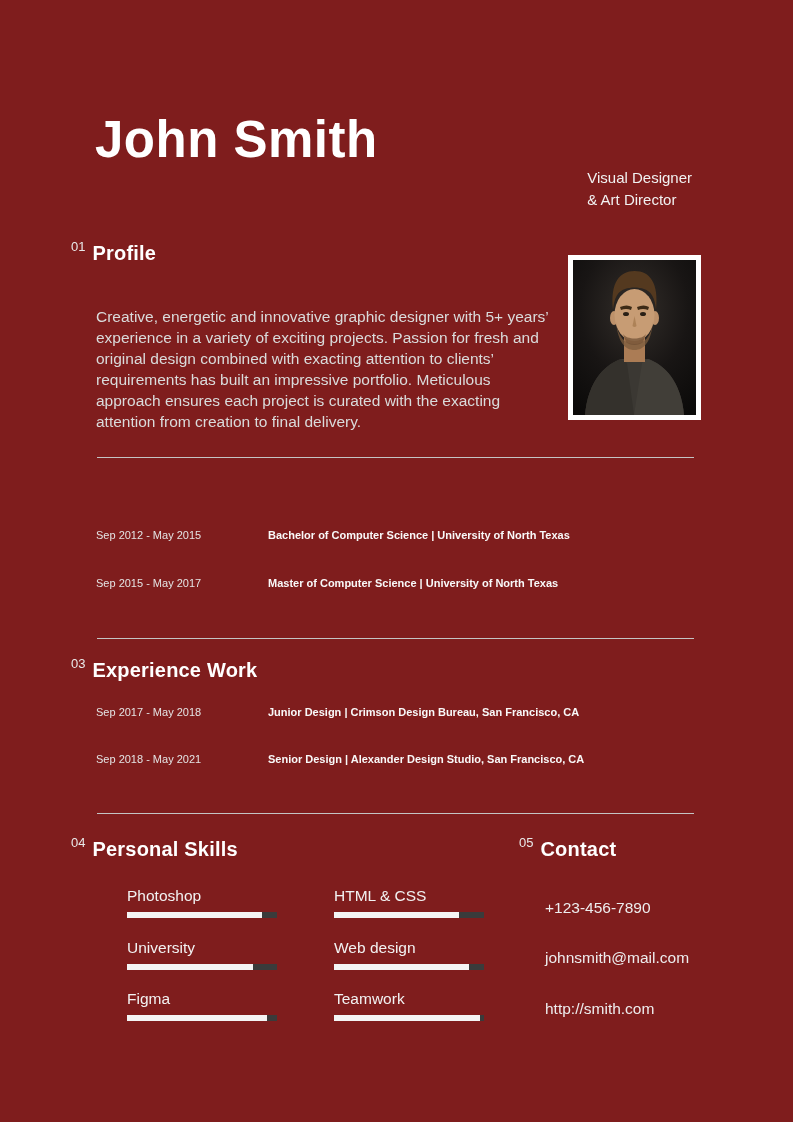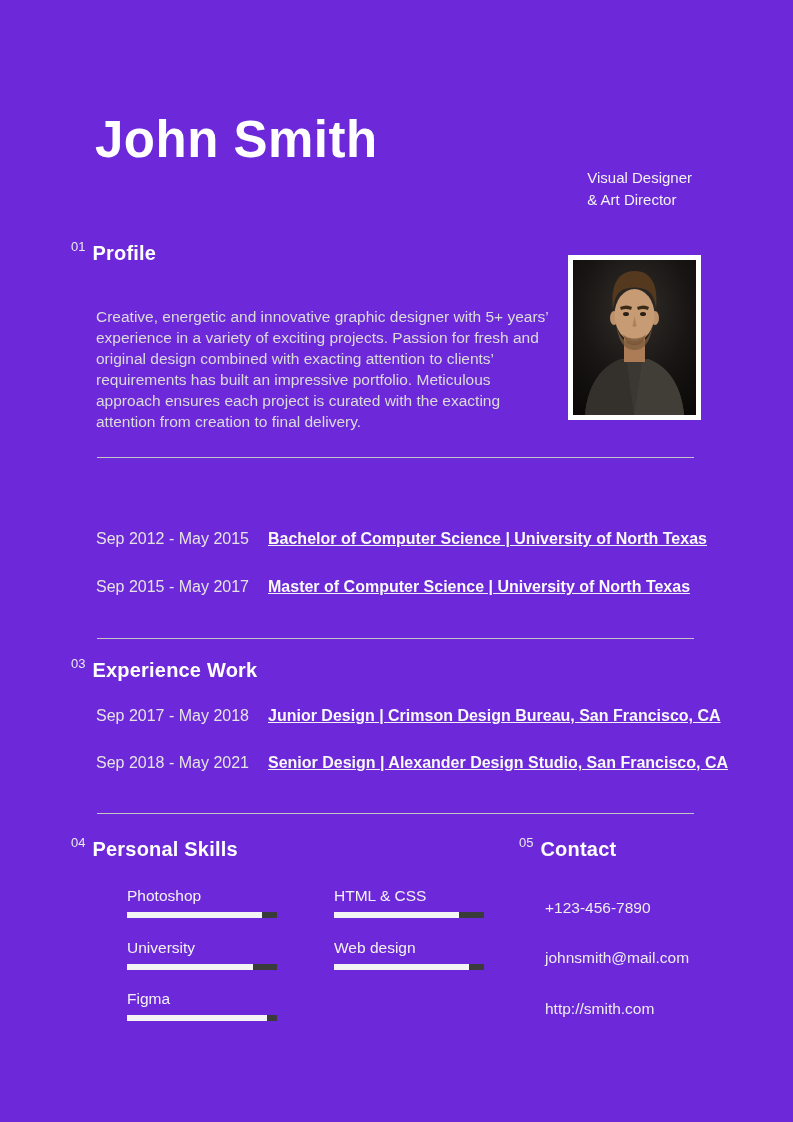--- a/index.html
+++ b/index.html
@@ -1,37 +1,37 @@
 <!DOCTYPE html>
 <html><head>
 <meta charset="utf-8">
 <style>
   html,body{margin:0;padding:0;background:#1f2020;}
   .page{
     position:relative;width:793px;height:1122px;margin:0 auto;
-    background:#6d28d9;overflow:hidden;
+    background:#7f1d1d;overflow:hidden;
     font-family:"Liberation Sans",sans-serif;color:#f2f2f2;
     -webkit-font-smoothing:antialiased;
   }
   
   .name{position:absolute;left:95px;top:80px;font-size:51px;line-height:1;font-weight:700;color:#ffffff;letter-spacing:.5px;}
   .job-title{position:absolute;left:97px;top:150px;font-size:22px;line-height:1.2;font-weight:400;color:#f4f4f4;}
   .tagline{position:absolute;right:101px;top:167px;font-size:15px;line-height:22px;font-weight:400;color:#f1f1f1;}
   
   .sec{position:absolute;left:71px;white-space:nowrap;}
   .sec .num{display:inline-block;font-size:13px;font-weight:400;color:#e9e9e9;vertical-align:top;position:relative;top:-4px;margin-right:7px;}
   .sec .h{display:inline-block;font-size:20px;line-height:1;font-weight:700;color:#ffffff;letter-spacing:.2px;}
   
   .profile-text{position:absolute;left:96px;top:290px;width:454px;font-size:15.5px;line-height:21px;color:#dadbdb;}
   .photo-frame{position:absolute;left:568px;top:255px;width:133px;height:165px;background:#ffffff;box-sizing:border-box;padding:5px;}
   .photo-frame svg{display:block;width:123px;height:155px;}
   
   .divider{position:absolute;left:97px;width:597px;height:1px;background:#c4c4c4;}
   
-  .row{position:absolute;left:96px;font-size:16px;line-height:1.2;white-space:nowrap;text-decoration:underline;}
+  .row{position:absolute;left:96px;font-size:11px;line-height:1.2;white-space:nowrap;}
   .row .date{display:inline-block;width:172px;font-weight:400;color:#e4e4e4;}
   .row .detail{font-weight:700;color:#f9f9f9;}
   
   .skill{position:absolute;width:150px;margin-left:28px;}
   .skill .label{display:block;font-size:15.5px;line-height:1.1;color:#f2f2f2;margin-bottom:8px;font-weight:400;}
   .skill .track{width:150px;height:6px;background:#3a3b3b;}
   .skill .fill{height:6px;background:#f4f4f4;}
   
   .contact-item{position:absolute;left:545px;font-size:15.5px;line-height:1.2;color:#ededee;font-weight:400;white-space:nowrap;}
 </style>
@@ -138,20 +138,26 @@
     <div class="track">
         <div class="fill" style="width: 90%;"></div>
       </div>
   </div>
   <div class="skill" style="left:306px;top:887px">
     <span class="label">HTML &amp; CSS</span>
     <div class="track">
         <div class="fill" style="width: 83%;"></div>
       </div>
   </div>
+  <div class="skill" style="left:306px;top:990px">
+    <span class="label">Teamwork</span>
+    <div class="track">
+        <div class="fill" style="width: 97%;"></div>
+      </div>
+  </div>
 
   <div class="sec" style="left:519px;top:839px">
     <span class="num">05</span><span class="h">Contact</span>
   </div>
   <div class="contact-item" style="top:899px">+123-456-7890</div>
   <div class="contact-item" style="top:949px">johnsmith@mail.com</div>
   <div class="contact-item" style="top:1000px">http://smith.com</div>
 
 </div>
 

